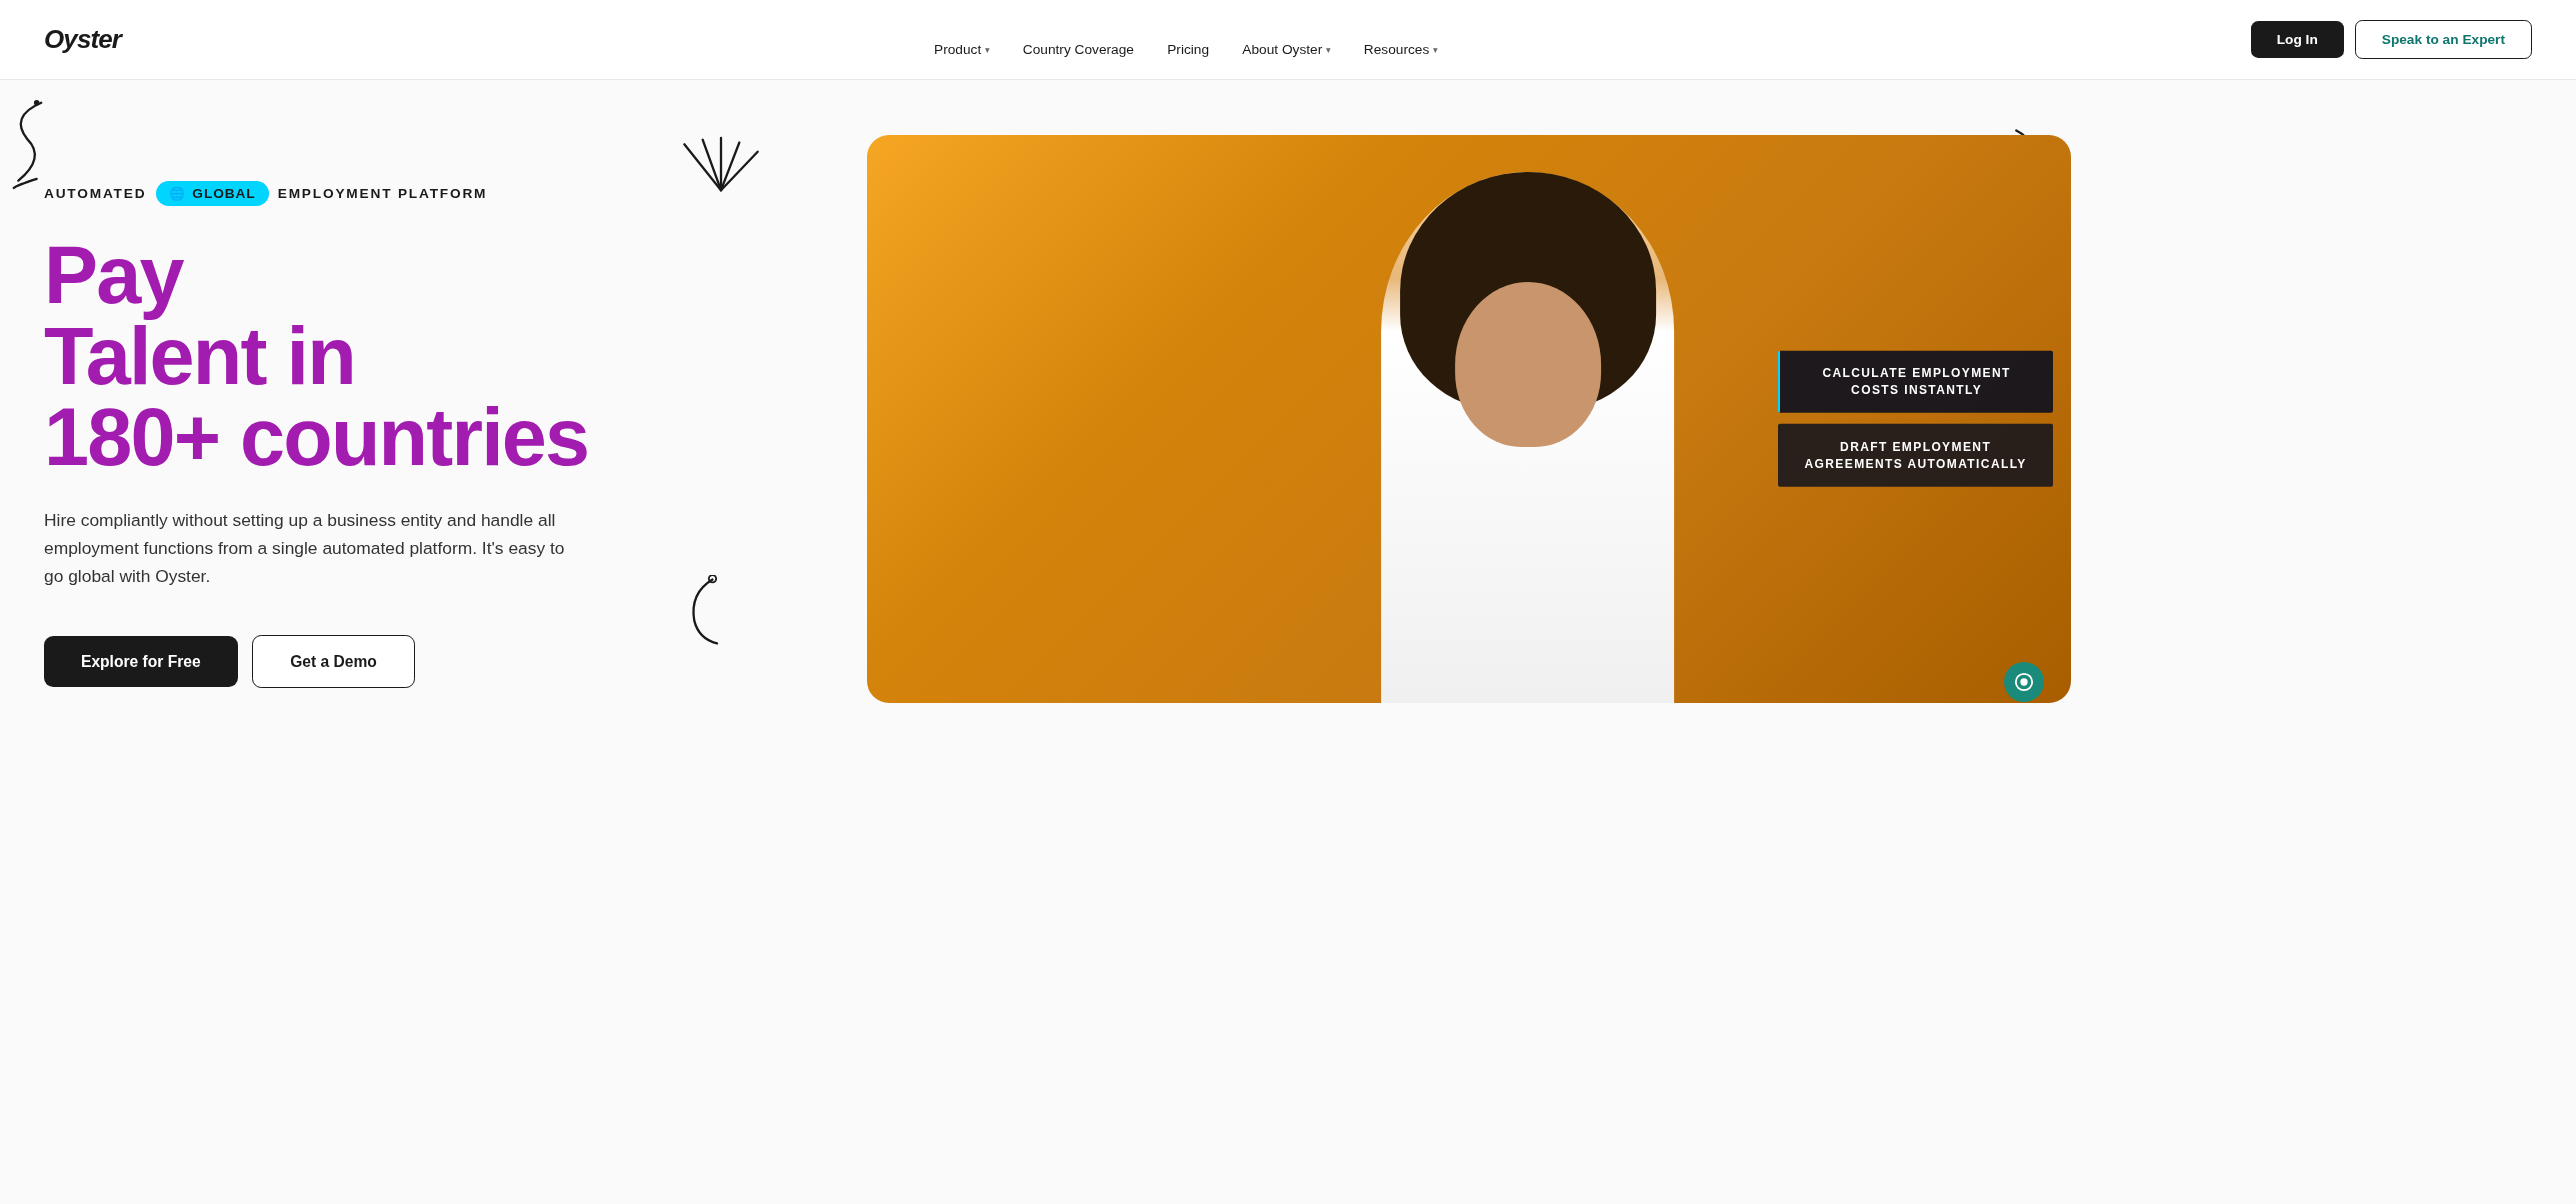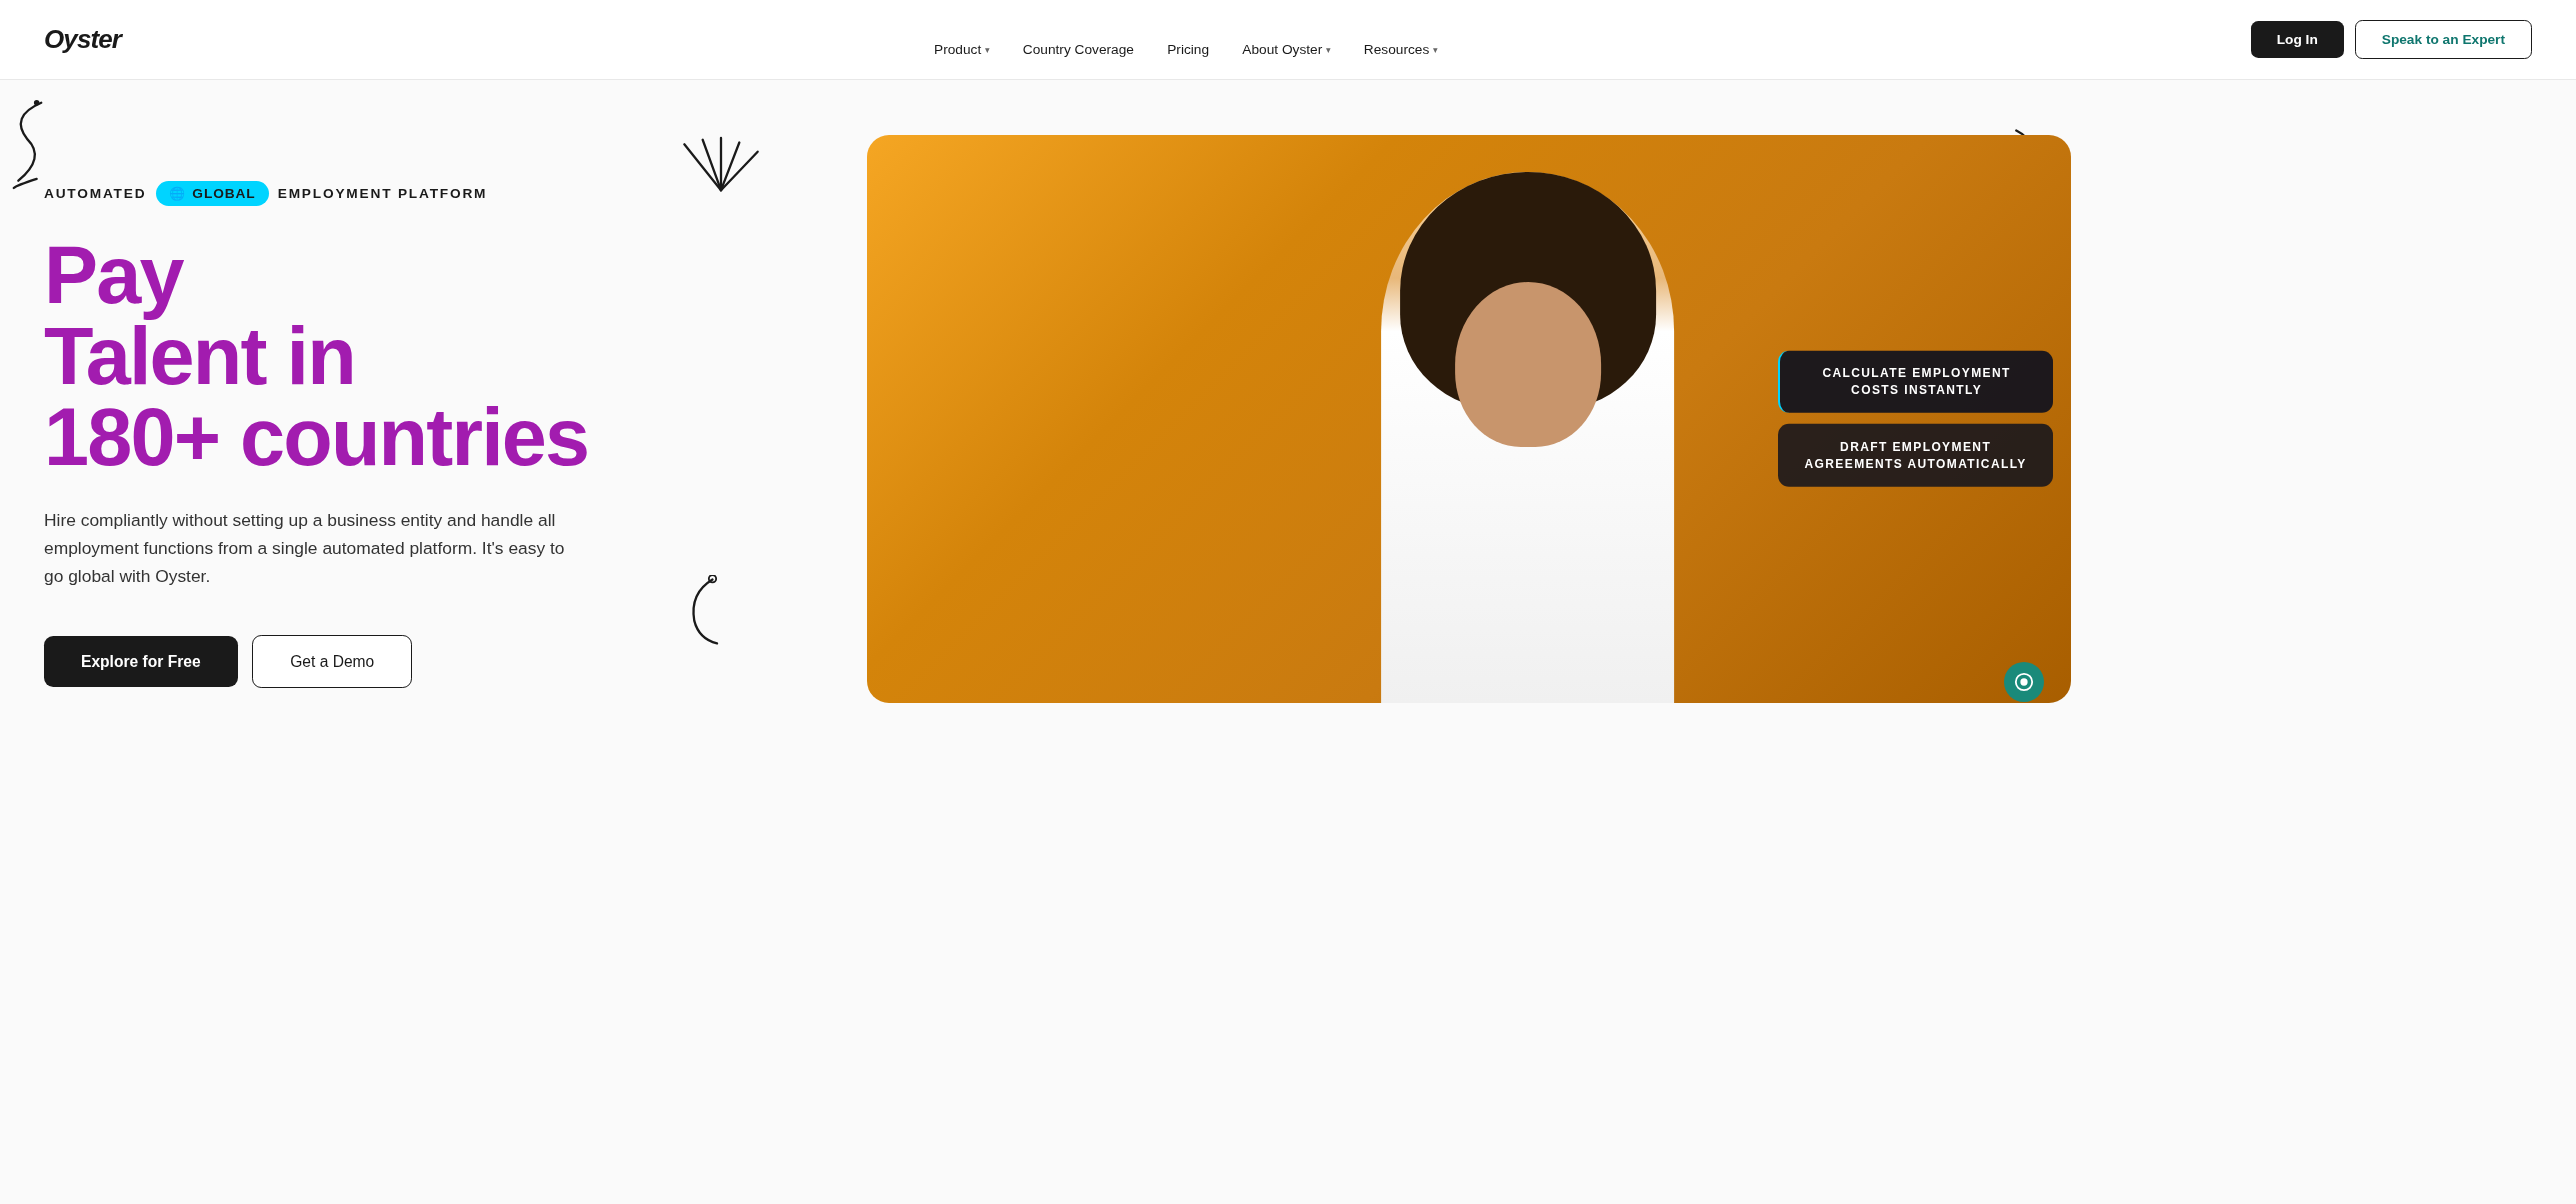--- a/index.html
+++ b/index.html
@@ -173,21 +173,21 @@
       font-weight: 600;
       cursor: pointer;
     }
     .btn-demo {
       padding: 16.5px 37px;
       background: #fff;
       color: #1a1a1a;
       border: 1.8px solid #1a1a1a;
       border-radius: 9.2px;
       font-size: 15.6px;
-      font-weight: 400;
+      font-weight: 700;
       cursor: pointer;
     }
 
     
     .hero-right {
       flex: 0 0 55%;
       position: relative;
       min-height: 604px;
       margin-top: -18.3px;
     }
@@ -244,21 +244,21 @@
       transform: translateY(-50%);
       display: flex;
       flex-direction: column;
       gap: 11px;
       width: 275px;
     }
     .feature-pill {
       background: rgba(20, 20, 30, 0.88);
       color: #fff;
       padding: 14.6px 18.3px;
-      border-radius: 11px;
+      border-radius: 2px;
       font-size: 12px;
       font-weight: 700;
       letter-spacing: 1.4px;
       text-transform: uppercase;
       line-height: 1.4;
       text-align: center;
     }
     .feature-pill.active {
       background: rgba(20, 20, 30, 0.95);
       border-left: 2.7px solid #00d4ff;

